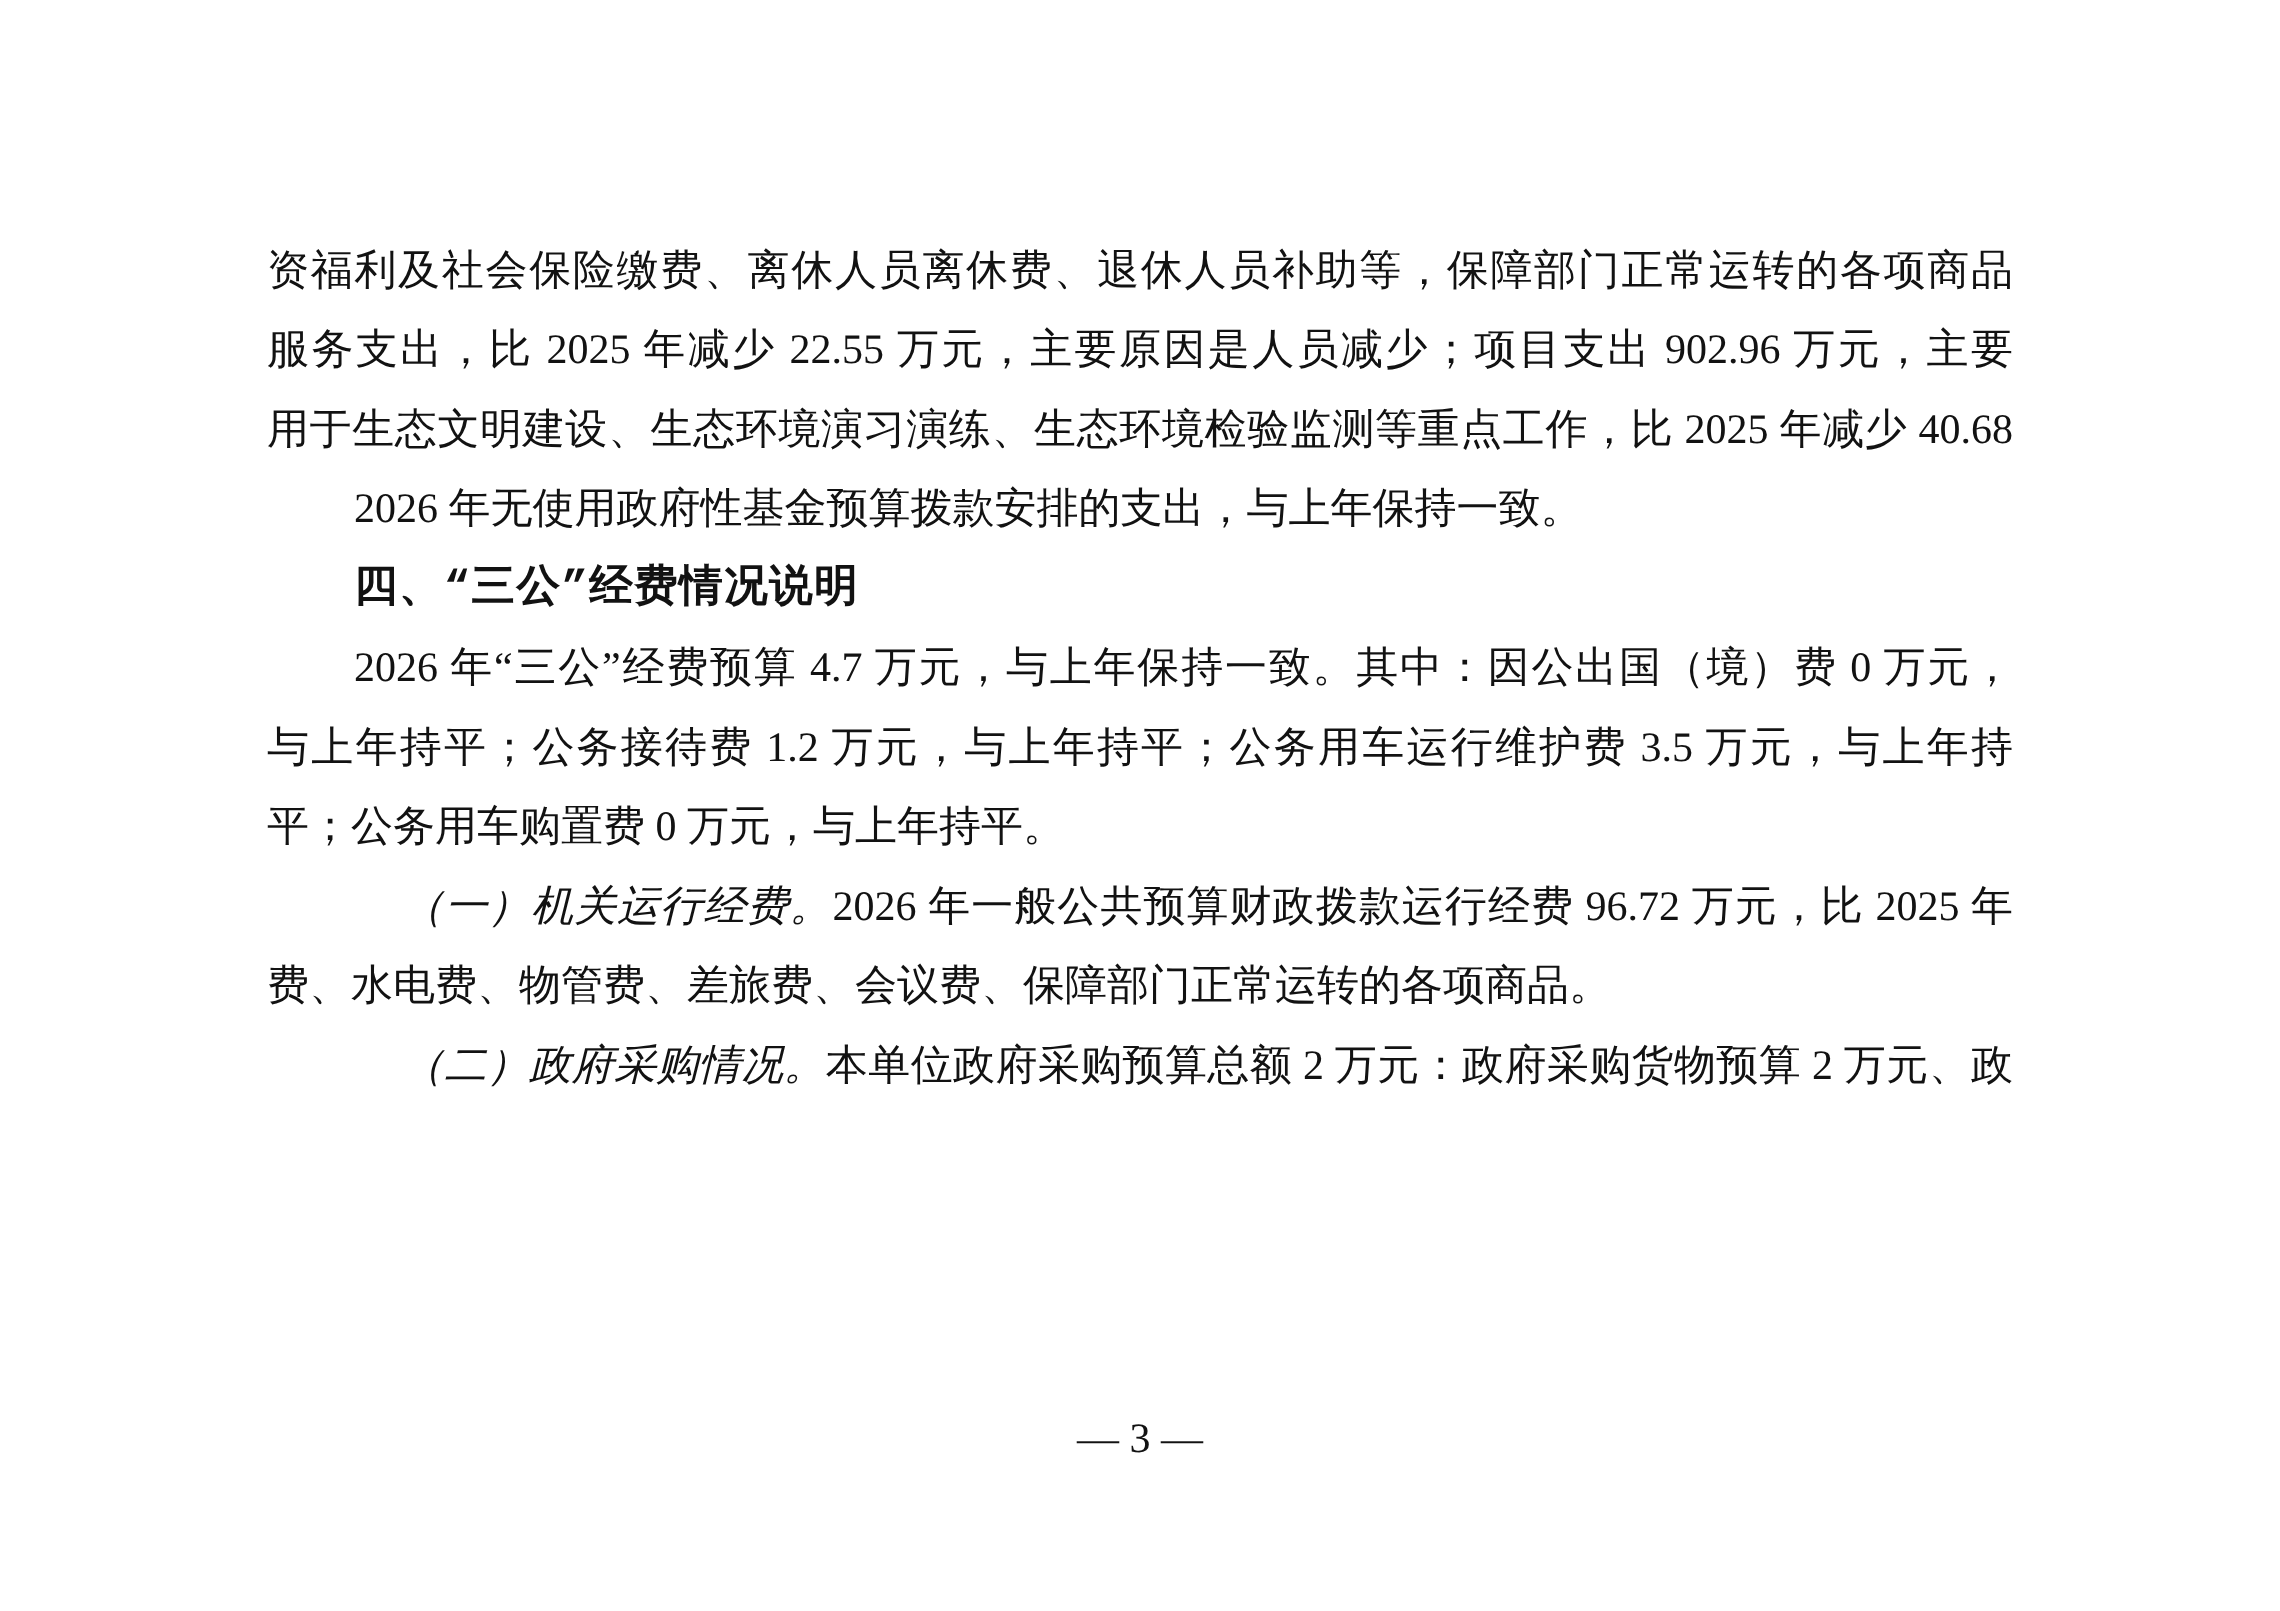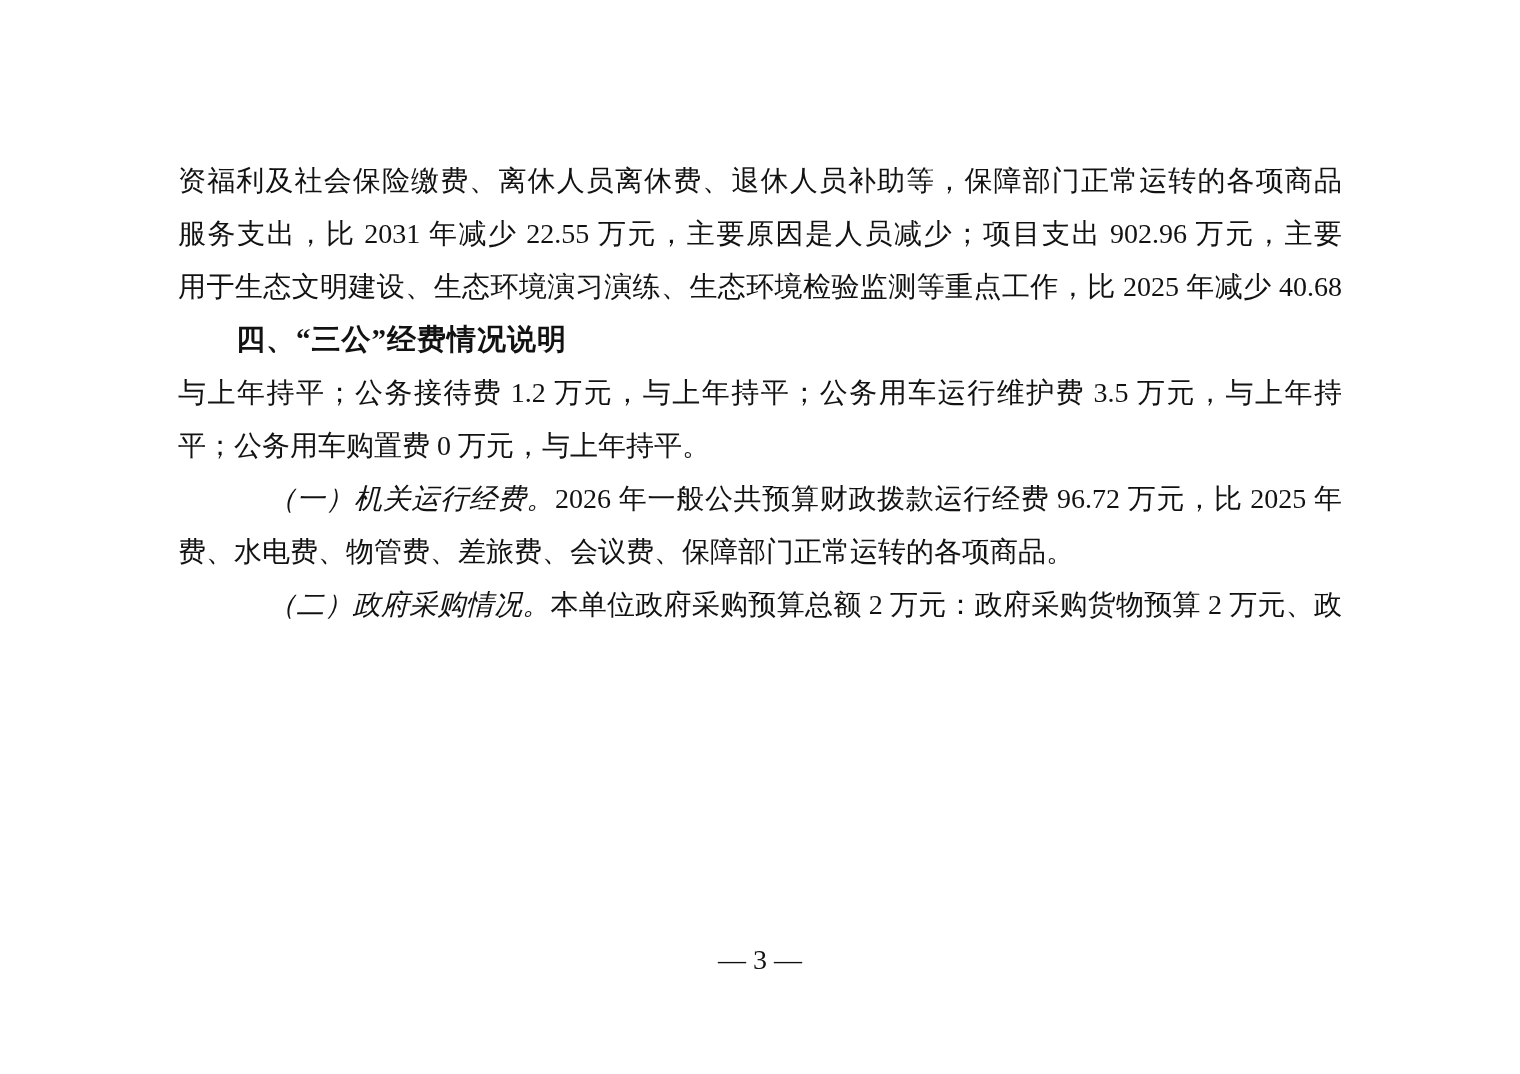--- a/index.html
+++ b/index.html
@@ -25,21 +25,21 @@
     height: 53px;
     text-align: justify;
     text-align-last: justify;
     text-justify: inter-ideograph;
     white-space: pre-wrap;
     overflow: hidden;
   }
   .line.para-end { text-align-last: left; }
   .line.indent { text-indent: 58px; }
   .line.heading {
-    font-family: Liberation Serif, serif;
+    font-family: Liberation Mono, monospace;
     font-weight: 700;
     font-size: 29px;
     text-align-last: left;
     letter-spacing: 1px;
   }
   .kaiti { font-style: italic; margin-left: 32px; }
   .footer {
     position: absolute;
     top: 933px;
     left: 178px;
@@ -49,23 +49,25 @@
     text-align: center;
     font-size: 28px;
   }
 </style>
 </head>
 <body>
 
 <div class="page">
   <div class="content">
     <div class="line">资福利及社会保险缴费、离休人员离休费、退休人员补助等，保障部门正常运转的各项商品</div>
-    <div class="line">服务支出，比 2031 年减少 22.55 万元，主要原因是人员减少；项目支出 902.96 万元，主要</div>
+    <div class="line">服务支出，比 2025 年减少 22.55 万元，主要原因是人员减少；项目支出 902.96 万元，主要</div>
     <div class="line">用于生态文明建设、生态环境演习演练、生态环境检验监测等重点工作，比 2025 年减少 40.68</div>
+    <div class="line para-end indent">2026 年无使用政府性基金预算拨款安排的支出，与上年保持一致。</div>
     <div class="line heading indent">四、“三公”经费情况说明</div>
+    <div class="line indent">2026 年“三公”经费预算 4.7 万元，与上年保持一致。其中：因公出国（境）费 0 万元，</div>
     <div class="line">与上年持平；公务接待费 1.2 万元，与上年持平；公务用车运行维护费 3.5 万元，与上年持</div>
     <div class="line para-end">平；公务用车购置费 0 万元，与上年持平。</div>
     <div class="line indent"><span class="kaiti">（一）机关运行经费。</span><span>2026 年一般公共预算财政拨款运行经费 96.72 万元，比 2025 年</span></div>
     <div class="line para-end">费、水电费、物管费、差旅费、会议费、保障部门正常运转的各项商品。</div>
     <div class="line indent"><span class="kaiti">（二）政府采购情况。</span><span>本单位政府采购预算总额 2 万元：政府采购货物预算 2 万元、政</span></div>
   </div>
   <div class="footer">— 3 —</div>
 </div>
 
 </body></html>

